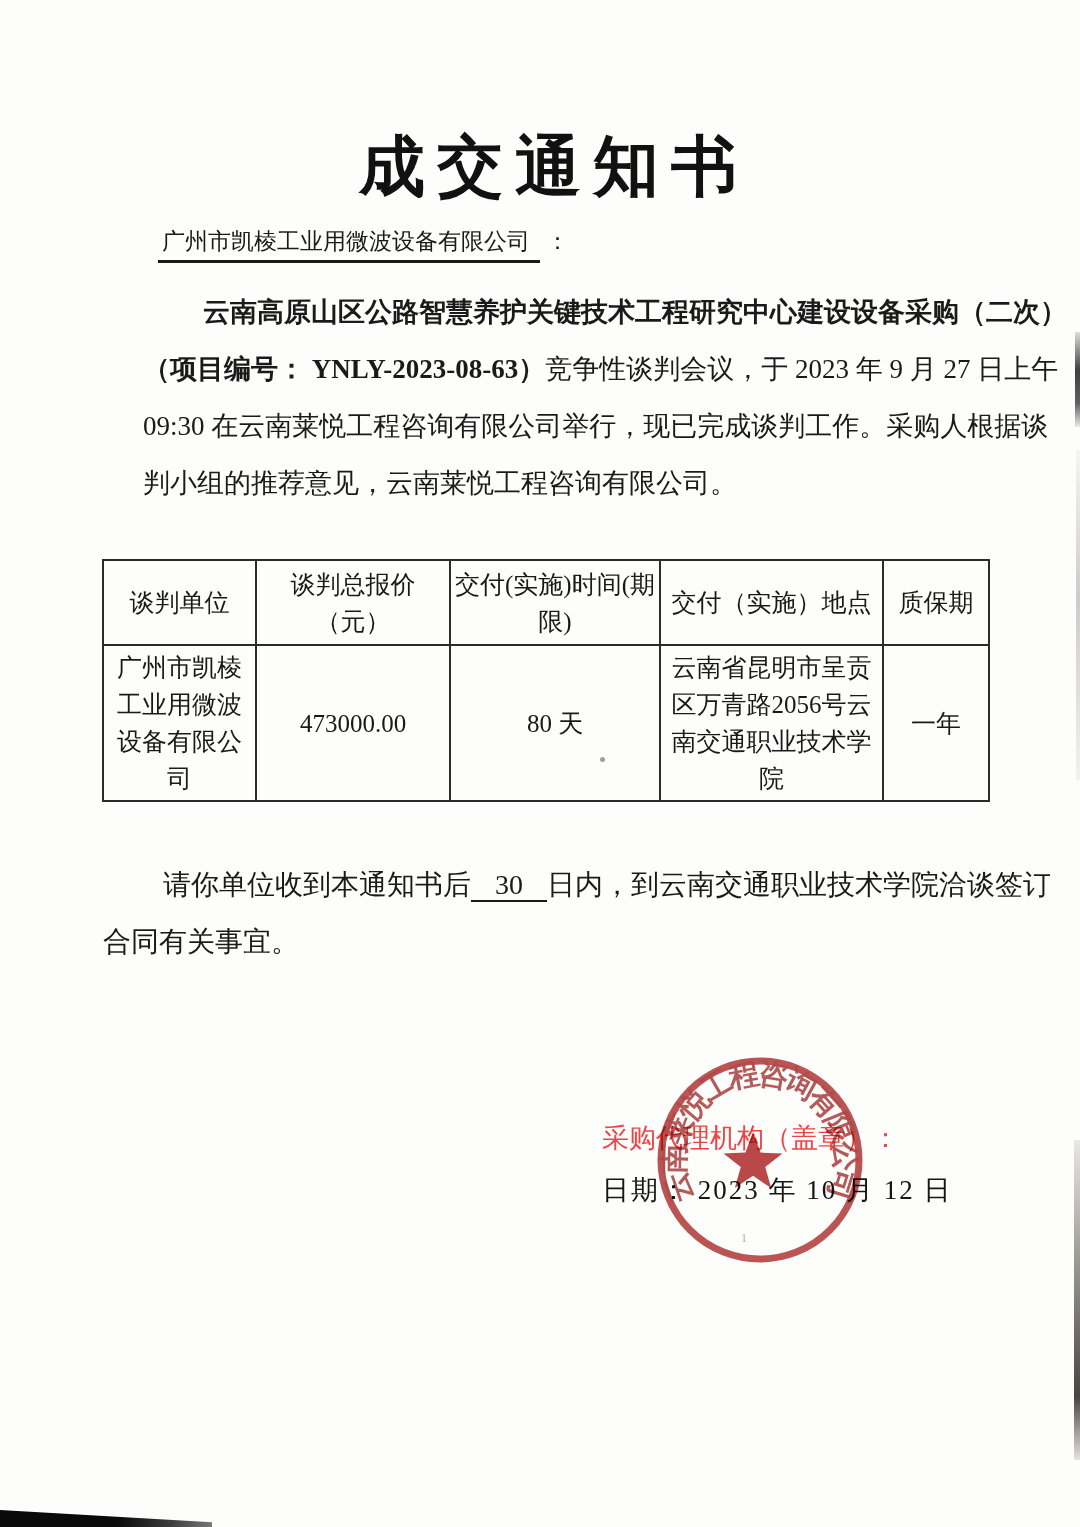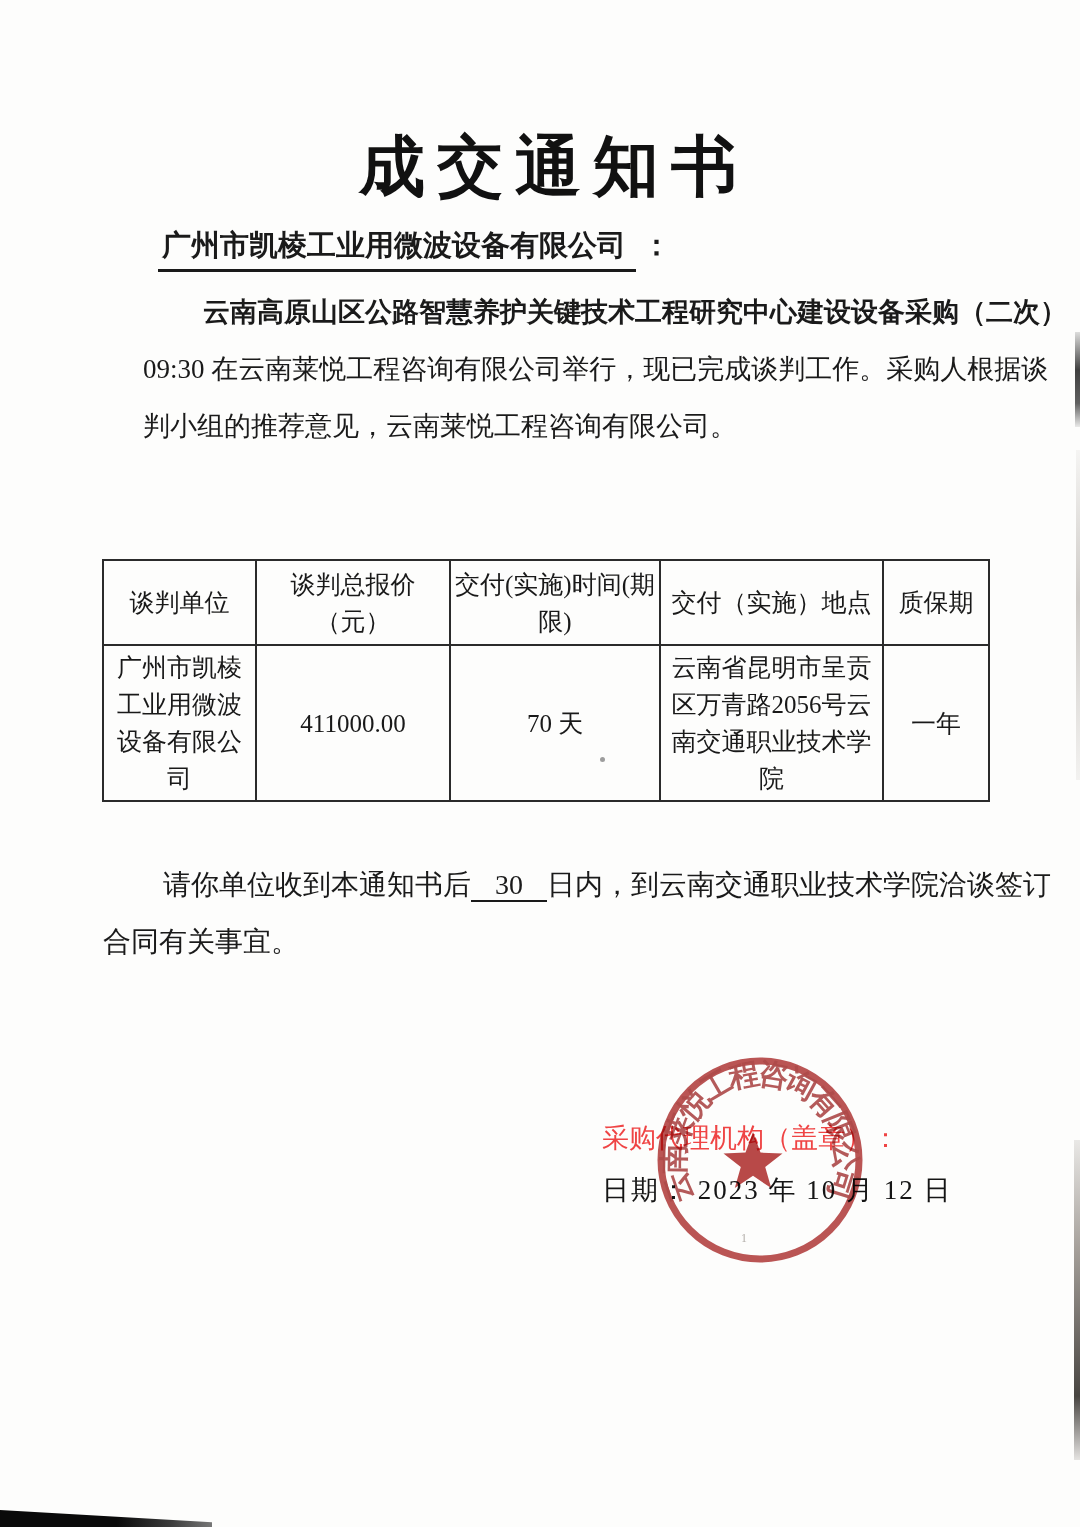--- a/index.html
+++ b/index.html
@@ -18,21 +18,21 @@
     text-align:center;
     font-size:66px;font-weight:bold;
     letter-spacing:12px;text-indent:12px;
     color:#111;
     white-space:nowrap;
     padding-left:8px;
   }
   
   .addressee{
     position:absolute;left:158px;top:226px;
-    font-size:29px;font-weight:bold;white-space:nowrap;
+    font-size:23px;font-weight:normal;white-space:nowrap;
   }
   .addressee .uline{
     display:inline-block;
     border-bottom:3px solid #1a1a1a;
     padding:0 10px 3px 4px;
   }
   .addressee .colon{margin-left:6px;}
   
   .intro{
     position:absolute;left:95px;top:284px;width:893px;
@@ -119,20 +119,21 @@
 <div class="page">
 
   <div class="doc-title">成交通知书</div>
 
   <div class="addressee">
     <span class="uline">广州市凯棱工业用微波设备有限公司</span><span class="colon">：</span>
   </div>
 
   <div class="intro">
     <span class="line indent2 bold">云南高原山区公路智慧养护关键技术工程研究中心建设设备采购（二次）</span>
+    <span class="line"><span class="bold">（项目编号： YNLY-2023-08-63）</span><span>竞争性谈判会议，于 2023 年 9 月 27 日上午</span></span>
     <span class="line">09:30 在云南莱悦工程咨询有限公司举行，现已完成谈判工作。采购人根据谈</span>
     <span class="line">判小组的推荐意见，云南莱悦工程咨询有限公司。</span>
   </div>
 
   <table class="award-table">
     <colgroup>
       <col style="width:153px">
         <col style="width:194px">
         <col style="width:210px">
         <col style="width:223px">
@@ -141,22 +142,22 @@
     <tbody>
         <tr class="hrow">
       <td>谈判单位</td>
       <td><span class="hdr-constrain">谈判总报价（元）</span></td>
       <td>交付(实施)时间(期限)</td>
       <td>交付（实施）地点</td>
       <td>质保期</td>
     </tr>
     <tr class="drow">
       <td class="cell-company">广州市凯棱工业用微波设备有限公司</td>
-      <td>411000.00</td>
-      <td>70 天</td>
+      <td>473000.00</td>
+      <td>80 天</td>
       <td class="cell-address">云南省昆明市呈贡区万青路2056号云南交通职业技术学院</td>
       <td>一年</td>
     </tr>
   </tbody>
     </table>
   <div class="cell-dot"></div>
 
   <div class="notice">
     <span class="line indent2"><span>请你单位收到本通知书后</span><span class="days-uline">30</span><span>日内，到云南交通职业技术学院洽谈签订</span></span>
     <span class="line">合同有关事宜。</span>

